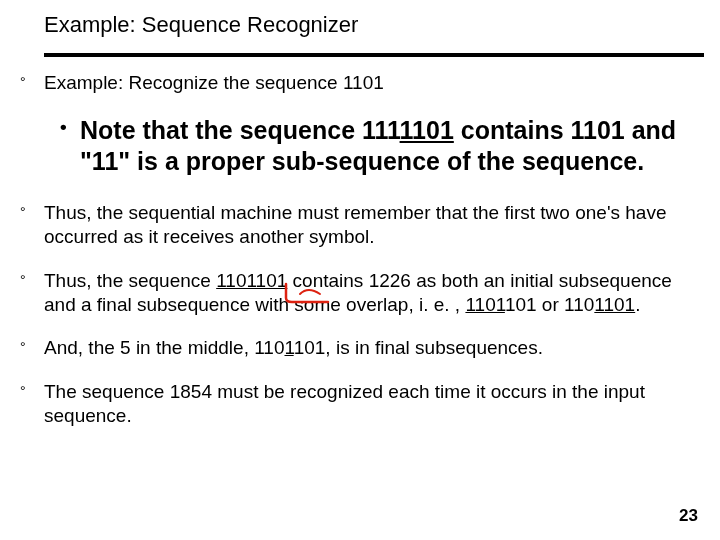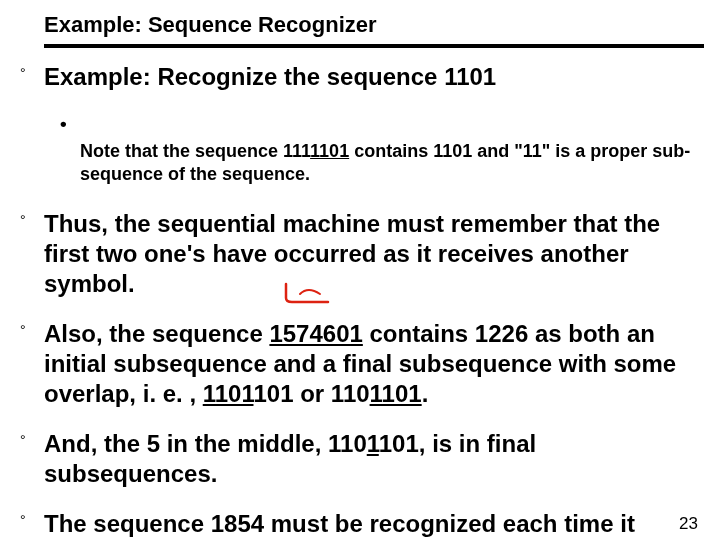--- a/index.html
+++ b/index.html
@@ -7,23 +7,23 @@
     width: 720px;
     height: 540px;
     background: #fff;
     font-family: Arial, Helvetica, sans-serif;
     color: #000;
     position: relative;
     padding: 12px 20px 12px 20px;
   }
   .title {
     font-size: 22px;
-    font-weight: bold;
+    font-weight: normal;
     margin-left: 24px;
-    margin-bottom: 6px;
+    margin-bottom: 15px;
   }
   .title-rule {
     border: none;
     border-top: 4px solid #000;
     margin-left: 24px;
     margin-right: 0;
     margin-bottom: 14px;
     width: 660px;
   }
   .bullet-row {
@@ -31,53 +31,52 @@
     align-items: flex-start;
     margin-bottom: 20px;
   }
   .deg {
     width: 24px;
     flex-shrink: 0;
     font-size: 14px;
     line-height: 22px;
   }
   .txt {
-    font-size: 24px;
-    font-weight: bold;
+    font-size: 19px;
+    font-weight: normal;
     line-height: 1.25;
     flex: 1;
   }
   .sub-row {
     display: flex;
     align-items: flex-start;
     margin-left: 40px;
     margin-bottom: 24px;
     margin-top: 6px;
   }
   .sub-bullet {
     width: 20px;
     flex-shrink: 0;
     font-size: 19px;
     font-weight: bold;
     line-height: 1.25;
   }
   .sub-txt {
-    font-size: 18px;
+    font-size: 25px;
     font-weight: bold;
     line-height: 1.25;
     flex: 1;
-    margin-top: 28px;
   }
   .u { text-decoration: underline; }
   .page-num {
     position: absolute;
-    bottom: 6px;
+    bottom: 14px;
     right: 22px;
     font-size: 17px;
-    font-weight: normal;
+    font-weight: bold;
   }
   .annot {
     position: absolute;
     pointer-events: none;
   }
   .annot svg { display: block; }
 </style>
 </head>
 <body>
 
@@ -97,21 +96,21 @@
 </div>
 
 <div class="bullet-row">
   <div class="deg">°</div>
   <div class="txt">Thus, the sequential machine must remember that the first two one's have occurred as it receives another symbol.</div>
 </div>
 
 <div class="bullet-row">
   <div class="deg">°</div>
   <div class="txt">
-    <span>Also, the sequence </span><span class="u">1574601</span><span> contains 1226 as both an initial subsequence and a final subsequence with some overlap, i. e. , </span><span class="u">1101</span><span>101 or 110</span><span class="u">1101</span><span>.</span>
+    <span>Thus, the sequence </span><span class="u">1101101</span><span> contains 1226 as both an initial subsequence and a final subsequence with some overlap, i. e. , </span><span class="u">1101</span><span>101 or 110</span><span class="u">1101</span><span>.</span>
   </div>
 </div>
 
 <div class="bullet-row">
   <div class="deg">°</div>
   <div class="txt">
     <span>And, the 5 in the middle, 110</span><span class="u">1</span><span>101, is in final subsequences.</span>
   </div>
 </div>
 

